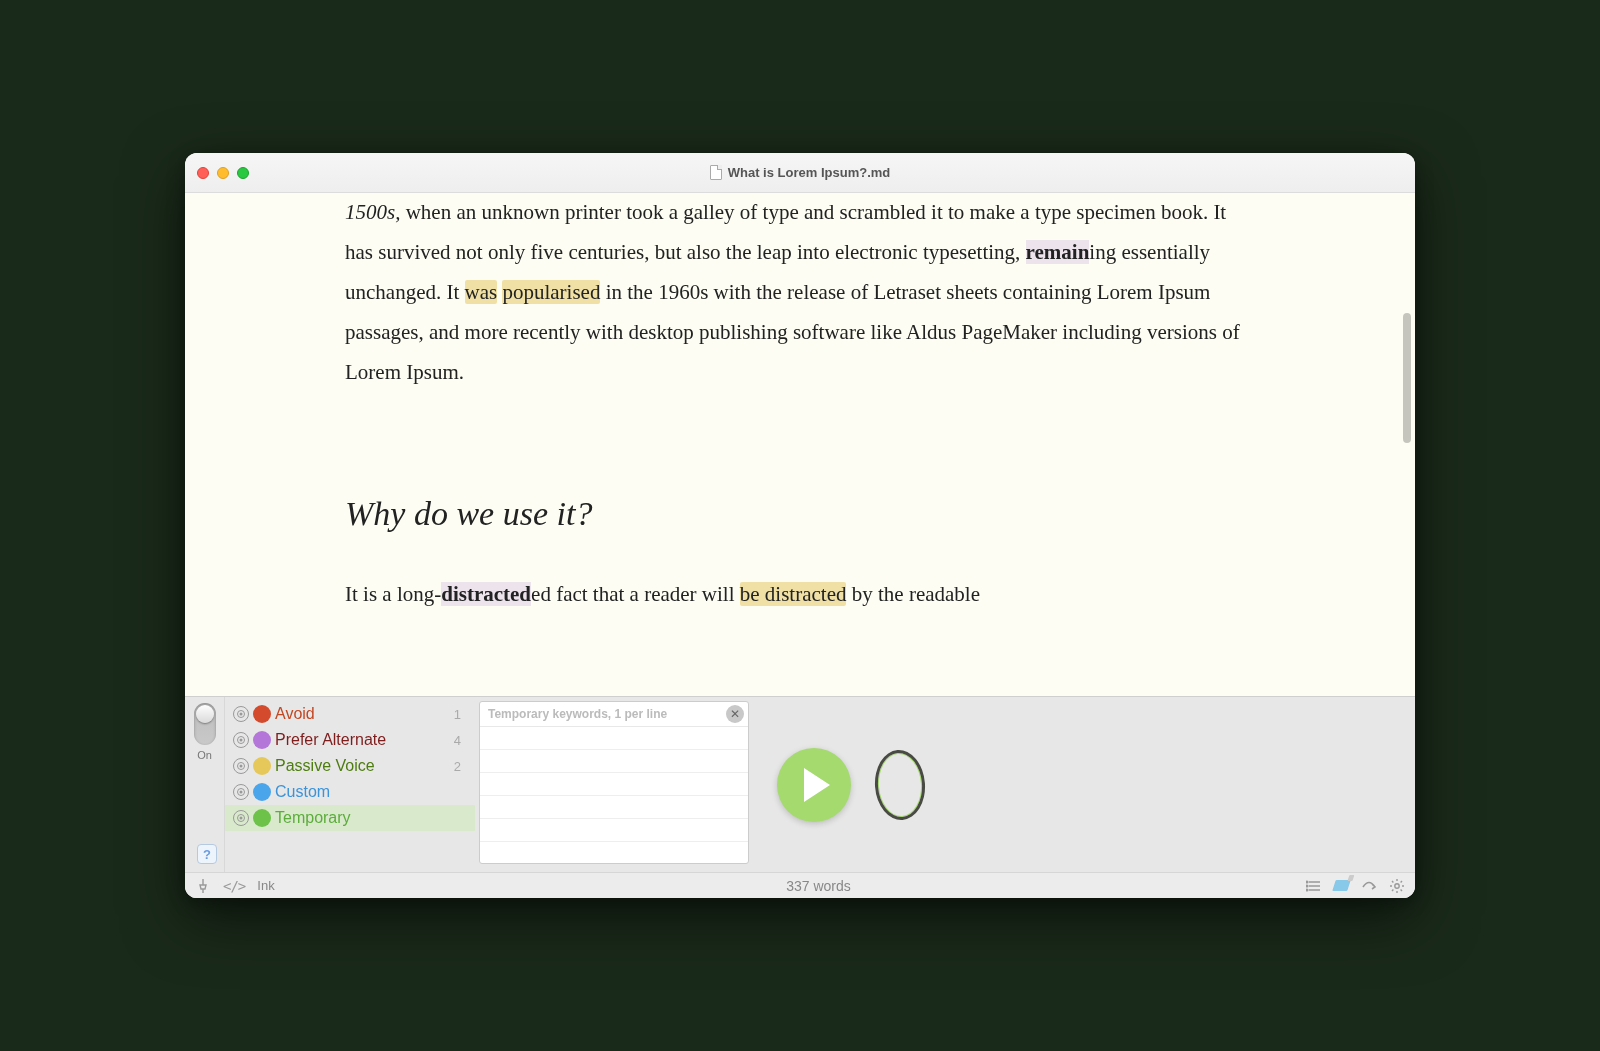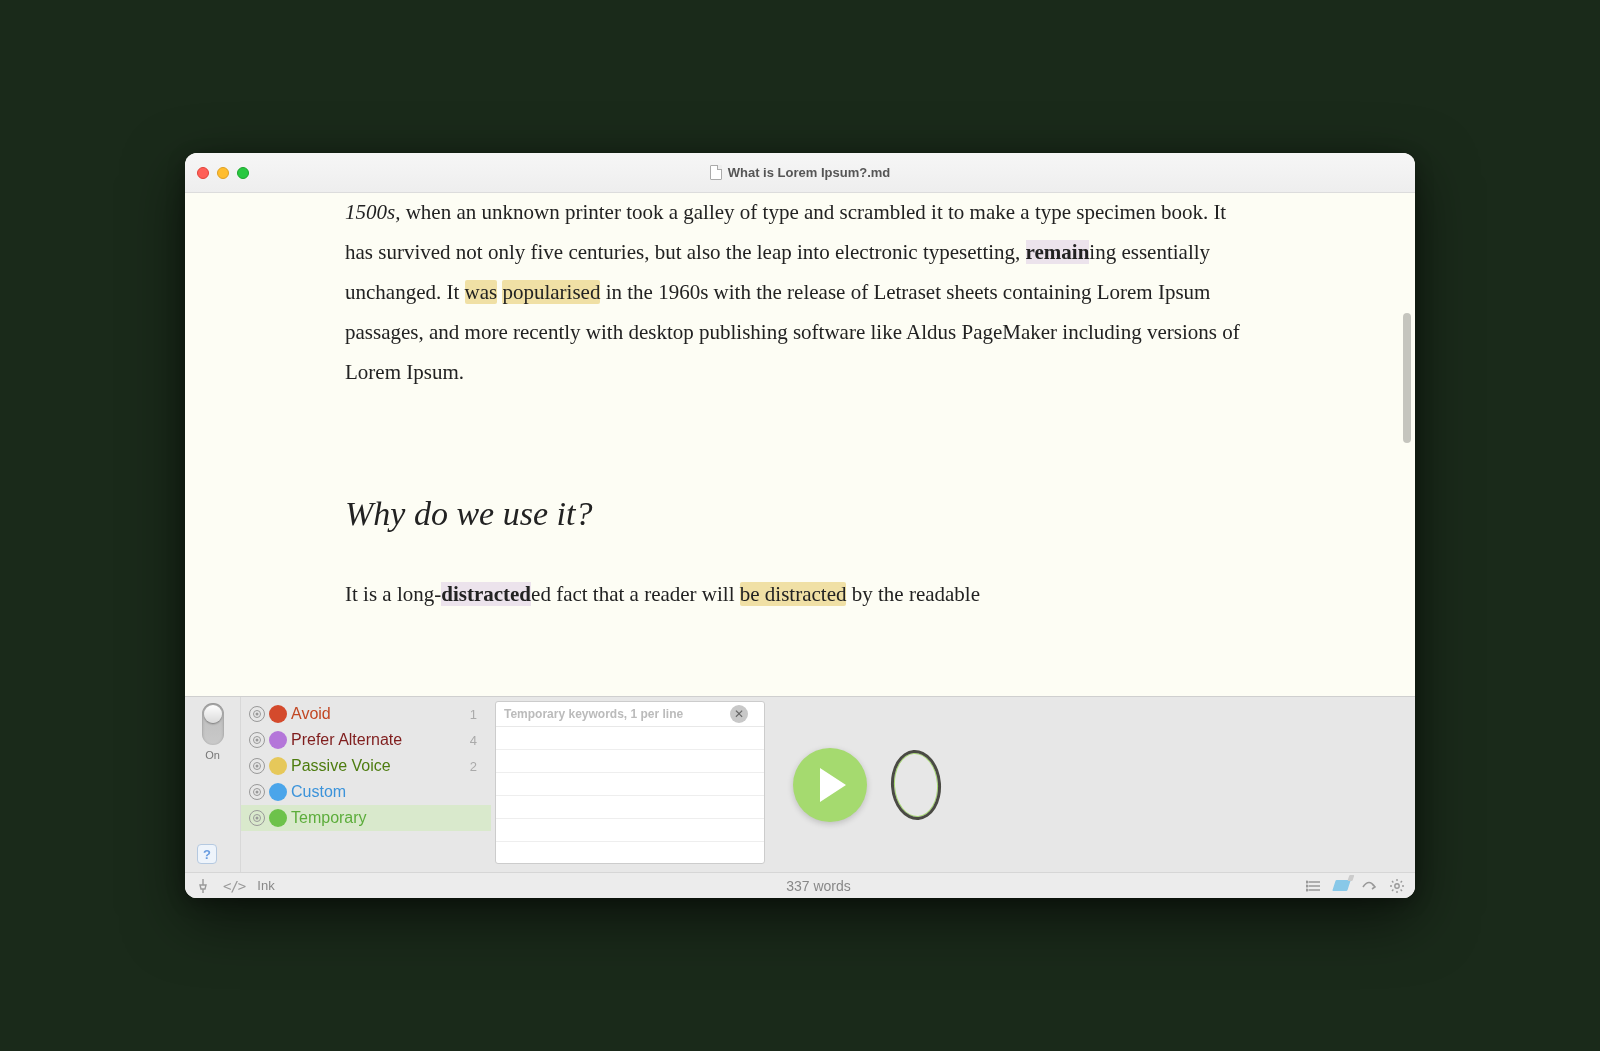--- a/index.html
+++ b/index.html
@@ -88,21 +88,21 @@
     display: flex;
     flex-direction: column;
   }
   .panel-main {
     display: flex;
     align-items: stretch;
     height: 175px;
     position: relative;
   }
   .switch-col {
-    width: 56px;
+    width: 40px;
     display: flex; flex-direction: column; align-items: center; justify-content: flex-start;
     padding-top: 6px;
     border-right: 1px solid #d8d8d8;
   }
   .switch {
     width: 22px; height: 42px; border-radius: 12px;
     background: linear-gradient(#bcbcbc,#c9c9c9);
     box-shadow: inset 0 1px 3px rgba(0,0,0,0.3);
     position: relative; margin-bottom: 4px;
   }
@@ -149,21 +149,21 @@
   .kw-box {
     background: #fff;
     border: 1px solid #ccc;
     border-radius: 3px;
     height: 100%;
     position: relative;
     overflow: hidden;
   }
   .kw-header {
     display: flex; align-items: center; justify-content: space-between;
-    padding: 3px 16px 3px 8px;
+    padding: 3px 4px 3px 8px;
     border-bottom: 1px solid #e8e8e8;
   }
   .kw-placeholder { font-size: 12px; color: #bbb; font-weight: 600; }
   .kw-close {
     width: 18px; height: 18px; border-radius: 50%; background: #c8c8c8;
     display: flex; align-items: center; justify-content: center; color: #666; font-size: 12px;
     cursor: pointer;
   }
   .kw-lines { }
   .kw-line { height: 23px; border-bottom: 1px solid #eee; }

